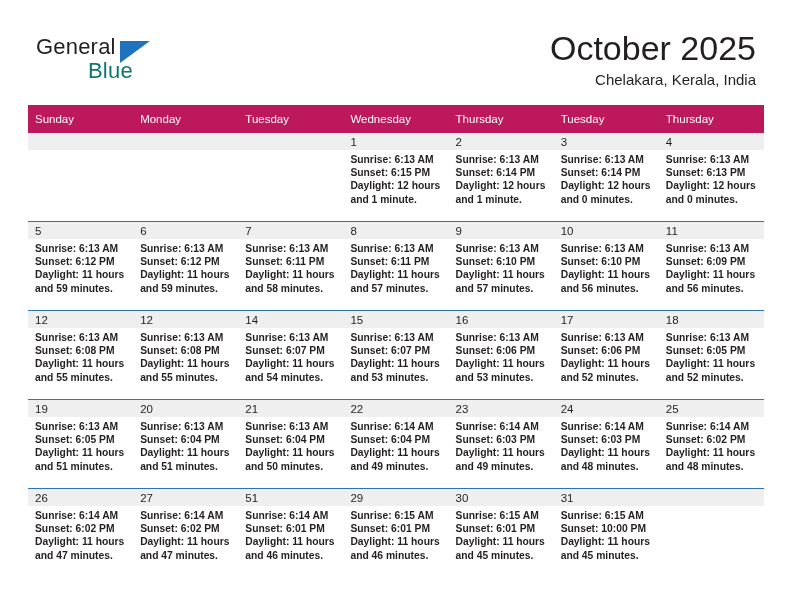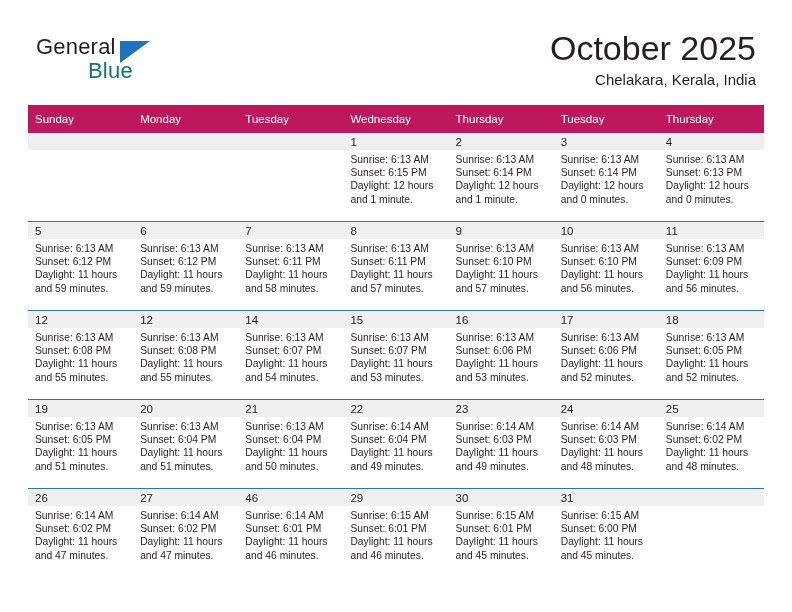--- a/index.html
+++ b/index.html
@@ -127,20 +127,21 @@
     font-size: 11.5px;
     line-height: 16px;
     color: #231f20;
     box-sizing: border-box;
   }
   .details {
     padding: 3px 6px 0 7px;
     font-size: 10.3px;
     line-height: 13.2px;
     color: #231f20;
+    font-weight: bold;
   }
   .details div {
     white-space: nowrap;
   }
   td.empty .daynum-band {
     background: #efefef;
   }
 </style>
 </head>
 <body>
@@ -506,21 +507,21 @@
               <div class="details">
                 <div>Sunrise: 6:14 AM</div>
                 <div>Sunset: 6:02 PM</div>
                 <div>Daylight: 11 hours</div>
                 <div>and 47 minutes.</div>
               </div>
             </div>
           </td>
           <td>
             <div class="cell-inner">
-              <div class="daynum-band">46</div>
+              <div class="daynum-band">51</div>
               <div class="details">
                 <div>Sunrise: 6:14 AM</div>
                 <div>Sunset: 6:01 PM</div>
                 <div>Daylight: 11 hours</div>
                 <div>and 46 minutes.</div>
               </div>
             </div>
           </td>
           <td>
             <div class="cell-inner">
@@ -542,21 +543,21 @@
                 <div>Daylight: 11 hours</div>
                 <div>and 45 minutes.</div>
               </div>
             </div>
           </td>
           <td>
             <div class="cell-inner">
               <div class="daynum-band">31</div>
               <div class="details">
                 <div>Sunrise: 6:15 AM</div>
-                <div>Sunset: 6:00 PM</div>
+                <div>Sunset: 10:00 PM</div>
                 <div>Daylight: 11 hours</div>
                 <div>and 45 minutes.</div>
               </div>
             </div>
           </td>
           <td class="empty">
             <div class="cell-inner">
               <div class="daynum-band"></div>
               <div class="details">
                 <div></div>

